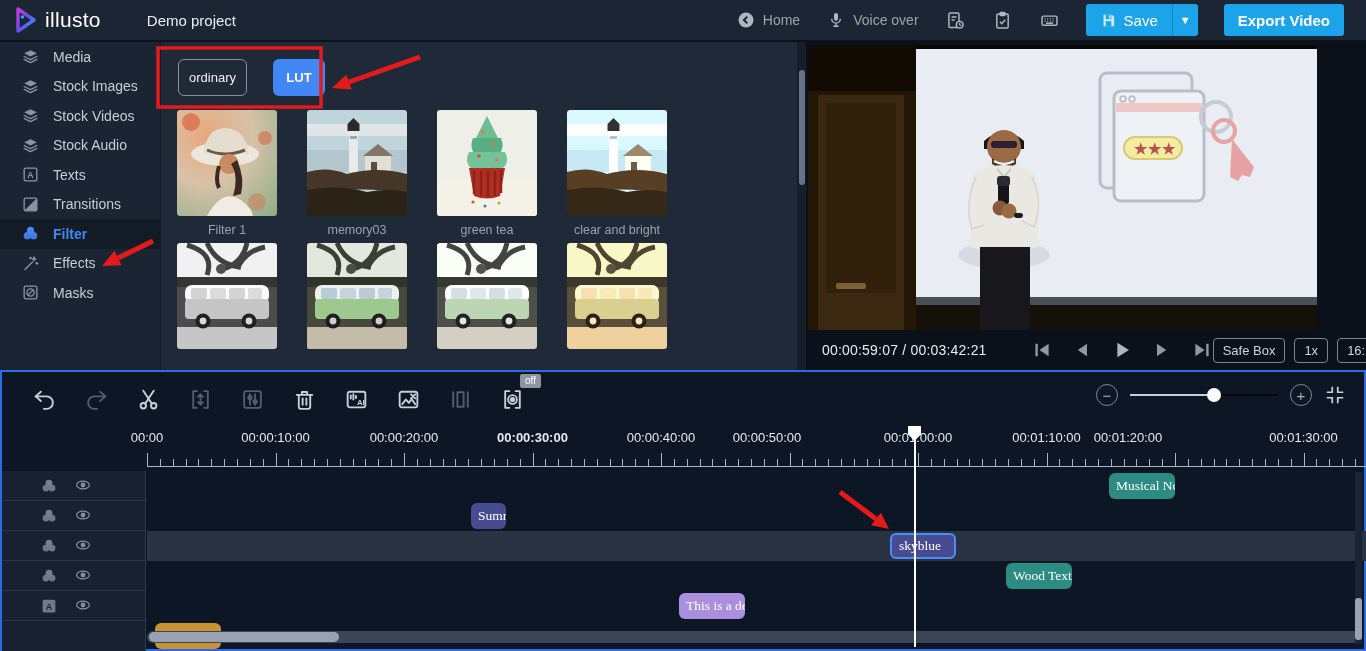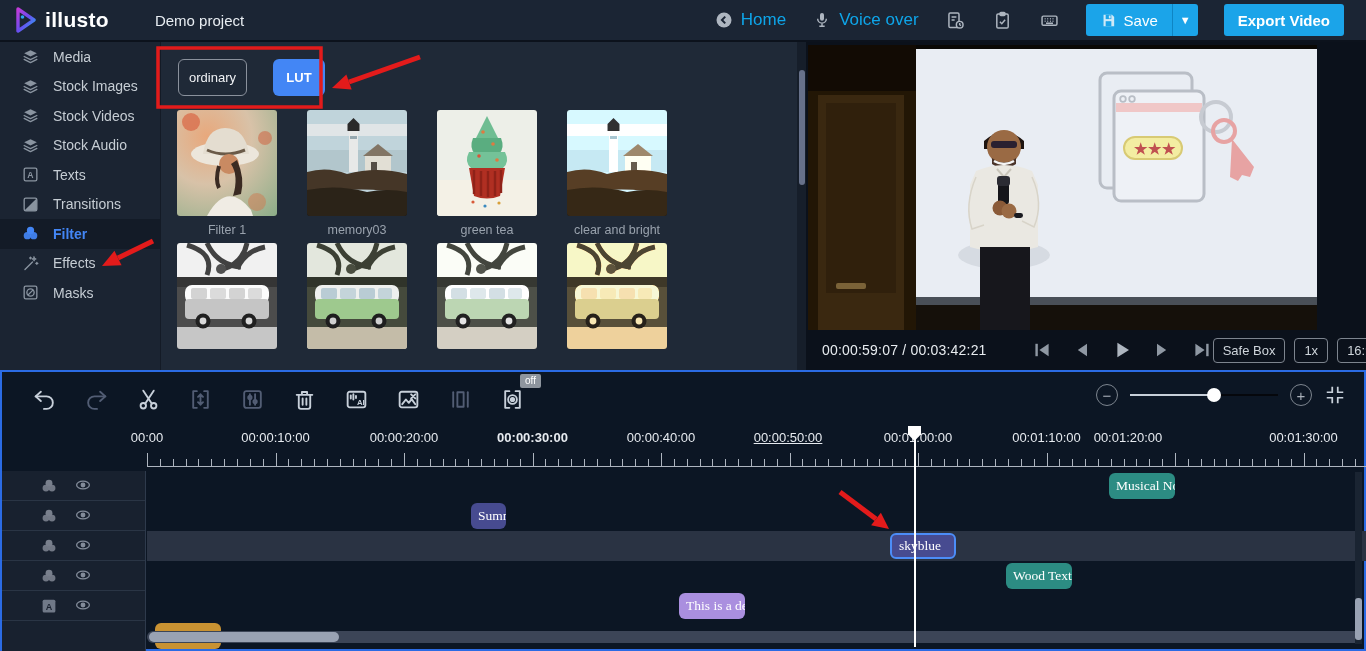--- a/index.html
+++ b/index.html
@@ -5,24 +5,24 @@
   * { margin:0; padding:0; box-sizing:border-box; }
   html,body { width:1366px; height:651px; overflow:hidden; background:#0b111b;
     font-family:"Liberation Sans", sans-serif; }
   .app { position:relative; width:1366px; height:651px; }
 
   
   .topbar { position:absolute; left:0; top:0; width:1366px; height:42px;
     background:#1b2534; display:flex; align-items:center; z-index:5; border-bottom:2px solid #0c121c;}
   .logo { display:flex; align-items:center; gap:7px; padding:0 18px 0 14px; }
   .logo-mark { width:24px; height:26px; }
-  .logo-text { color:#fff; font-size:21px; font-weight:bold; letter-spacing:.3px; }
+  .logo-text { color:#fff; font-size:21px; font-weight:normal; letter-spacing:.3px; }
   .proj-title { color:#e8edf2; font-size:15px; margin-left:28px; }
   .tb-right { margin-left:auto; display:flex; align-items:center; gap:26px; padding-right:22px; }
-  .tb-item { display:flex; align-items:center; gap:7px; color:#0ea5e9; font-size:17px; cursor:pointer; }
+  .tb-item { display:flex; align-items:center; gap:7px; color:#a3a3a3; font-size:14px; cursor:pointer; }
   .tb-item svg { width:20px; height:20px; stroke:#aeb6c0; fill:none; stroke-width:1.7; }
   .tb-icon-only svg { width:21px; height:21px; }
   .btn-cyan { background:#1ba4e9; color:#fff; font-size:15px; border:none; height:32px;
     display:flex; align-items:center; gap:7px; padding:0 14px; border-radius:3px 0 0 3px; cursor:pointer;}
   .save-split { display:flex; }
   .save-caret { background:#1ba4e9; border-left:1px solid #0e85c4; width:26px; height:32px;
     border-radius:0 3px 3px 0; color:#fff; display:flex; align-items:center; justify-content:center;
     font-size:11px; cursor:pointer;}
   .btn-export { background:#1ba4e9; color:#fff; font-size:15px; border:none; height:32px;
     padding:0 14px; border-radius:3px; cursor:pointer; font-weight:bold;}
@@ -632,21 +632,21 @@
         <svg viewBox="0 0 24 24">
             <path d="M9 3 V9 H3 M15 3 V9 H21 M9 21 V15 H3 M15 21 V15 H21"></path>
           </svg></span>
     </div>
     <div class="ruler-labels">
         <span class="rl" style="left: 145px;">00:00</span>
         <span class="rl" style="left: 273.5px;">00:00:10:00</span>
         <span class="rl" style="left: 402px;">00:00:20:00</span>
         <span class="rl" style="left: 530.5px; font-weight: bold;">00:00:30:00</span>
         <span class="rl" style="left: 659px;">00:00:40:00</span>
-        <span class="rl" style="left: 786px; text-decoration: underline;">00:00:50:00</span>
+        <span class="rl" style="left: 765px;">00:00:50:00</span>
         <span class="rl" style="left: 916px;">00:01:00:00</span>
         <span class="rl" style="left: 1044.5px;">00:01:10:00</span>
         <span class="rl" style="left: 1126px;">00:01:20:00</span>
         <span class="rl" style="left: 1301.5px;">00:01:30:00</span>
       </div>
     <div class="ticks">
         <span class="tick" style="left: 0px; height: 13px;"></span>
         <span class="tick" style="left: 12.85px; height: 7px;"></span>
         <span class="tick" style="left: 25.7px; height: 7px;"></span>
         <span class="tick" style="left: 38.55px; height: 7px;"></span>

